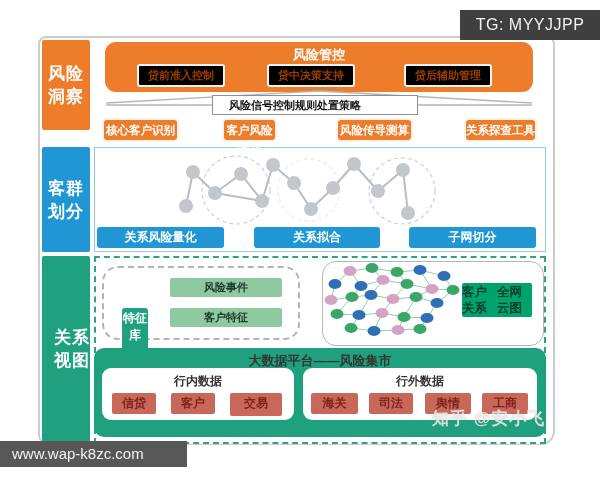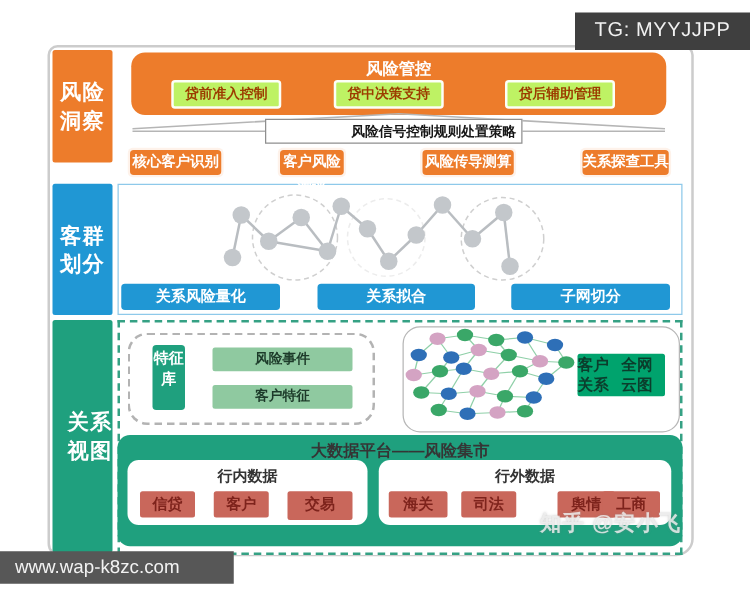--- a/index.html
+++ b/index.html
@@ -18,44 +18,44 @@
     color:#fff;font-weight:bold;font-size:17px;line-height:23px;letter-spacing:1px;
     border-radius:2px;z-index:4;
   }
   .side-orange{background:#ED7C2B;}
   .side-blue{background:#2097D4;}
   .side-green{background:#1FA07E;align-items:flex-end;}
   
   .mainbox{background:#ED7C2B;border-radius:11px;z-index:3;}
   .mainbox-title{color:#ffffff;font-weight:bold;font-size:13px;text-align:center;z-index:4;}
   .subbox{
-    background:#bef264;border:2px solid rgba(255,255,255,.95);border-radius:3px;
+    background:#000000;border:2px solid rgba(255,255,255,.95);border-radius:3px;
     color:#9c3d00;font-weight:bold;font-size:11px;text-align:center;line-height:19px;z-index:4;
   }
   .toolbox{
     background:#ED7C2B;border:2px solid rgba(255,255,255,.9);border-radius:5px;
     color:#fff;font-weight:bold;font-size:11.5px;text-align:center;line-height:20px;z-index:4;
   }
   .signalbox{
     background:#fff;border:1px solid #8f8f8f;display:flex;align-items:center;
-    justify-content:flex-end;padding:0 4px;z-index:10;
+    justify-content:flex-start;padding:0 16px;z-index:10;
   }
   .signalbox span{font-size:11px;font-weight:bold;color:#161616;}
   
   .r2content{background:#fff;border:1px solid #8ec9ea;z-index:2;}
   .bluebtn{
     background:#2097D4;border-radius:3px;color:#fff;font-weight:bold;font-size:12px;
     text-align:center;line-height:21px;z-index:4;
   }
   
   .r3content{background:#fff;border:2px dashed #35a184;z-index:2;}
   .featbox{border:2px dashed #b3b3b3;border-radius:16px;z-index:3;}
   .featlib{
     background:#1FA07E;border-radius:3px;color:#fff;font-weight:bold;font-size:12px;
-    text-align:center;line-height:17px;word-break:break-all;padding-top:2px;z-index:4;
+    text-align:center;line-height:17px;word-break:break-all;padding-top:2px;z-index:4;margin-top:32px;
   }
   .featitem{
     background:#8FC9A0;border-radius:2px;color:#1d3b2a;font-weight:bold;font-size:11px;
     text-align:center;line-height:19px;z-index:4;
   }
   .graphbox{background:#fff;border:1px solid #b7b7b7;border-radius:14px;z-index:3;}
   .cloudbox{
     background:#00A36D;border-radius:2px;display:flex;flex-direction:row;align-items:center;
     justify-content:center;z-index:10;
   }
@@ -145,21 +145,21 @@
   <div class="abs databox" style="left:102px;top:368px;width:192px;height:52px;"></div>
   <div class="abs databox-title" style="left:102px;top:373px;width:192px;height:14px;">行内数据</div>
   <div class="abs redbox" style="left:112px;top:393px;width:44px;height:21px;">信贷</div>
   <div class="abs redbox" style="left:171px;top:393px;width:44px;height:21px;">客户</div>
   <div class="abs redbox" style="left:230px;top:393px;width:52px;height:23px;">交易</div>
 
   <div class="abs databox" style="left:303px;top:368px;width:234px;height:52px;"></div>
   <div class="abs databox-title" style="left:303px;top:373px;width:234px;height:14px;">行外数据</div>
   <div class="abs redbox" style="left:311px;top:393px;width:47px;height:21px;">海关</div>
   <div class="abs redbox" style="left:369px;top:393px;width:44px;height:21px;">司法</div>
-  <div class="abs redbox" style="left:446px;top:393px;width:46px;height:21px;">舆情</div>
+  <div class="abs redbox" style="left:425px;top:393px;width:46px;height:21px;">舆情</div>
   <div class="abs redbox" style="left:482px;top:393px;width:46px;height:21px;">工商</div>
 
   <svg id="decor" width="600" height="480">
     <path d="M106,105 H532" stroke="#b5b5b5" stroke-width="1.3" fill="none"></path>
     <path d="M106,103 L319,91 L532,103" stroke="#b5b5b5" stroke-width="1.3" fill="none"></path>
     <g id="net-gray">
         <circle cx="236" cy="190" r="34" fill="none" stroke="#cfcfcf" stroke-width="1.2" stroke-dasharray="4 3" opacity="1"></circle>
         <circle cx="309" cy="190" r="31" fill="none" stroke="#cfcfcf" stroke-width="1.2" stroke-dasharray="4 3" opacity="0.4"></circle>
         <circle cx="402" cy="191" r="33" fill="none" stroke="#cfcfcf" stroke-width="1.2" stroke-dasharray="4 3" opacity="1"></circle>
         <line x1="193" y1="172" x2="186" y2="206" stroke="#b9bdc1" stroke-width="2"></line>

